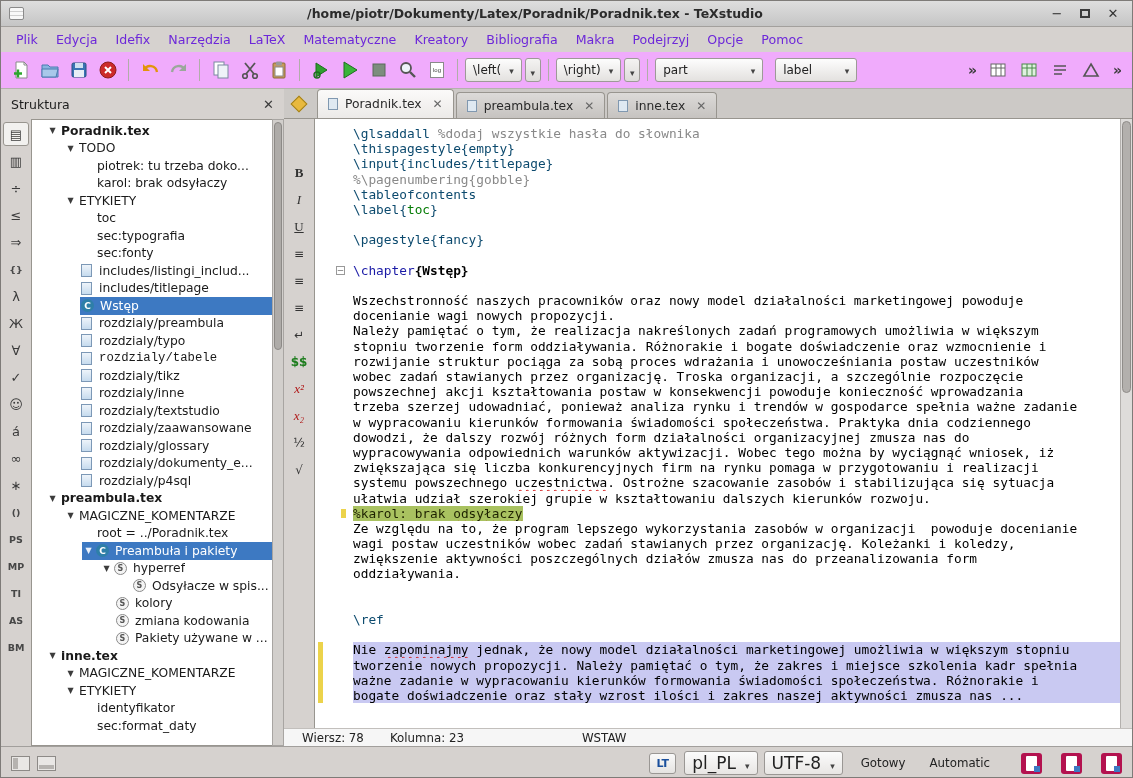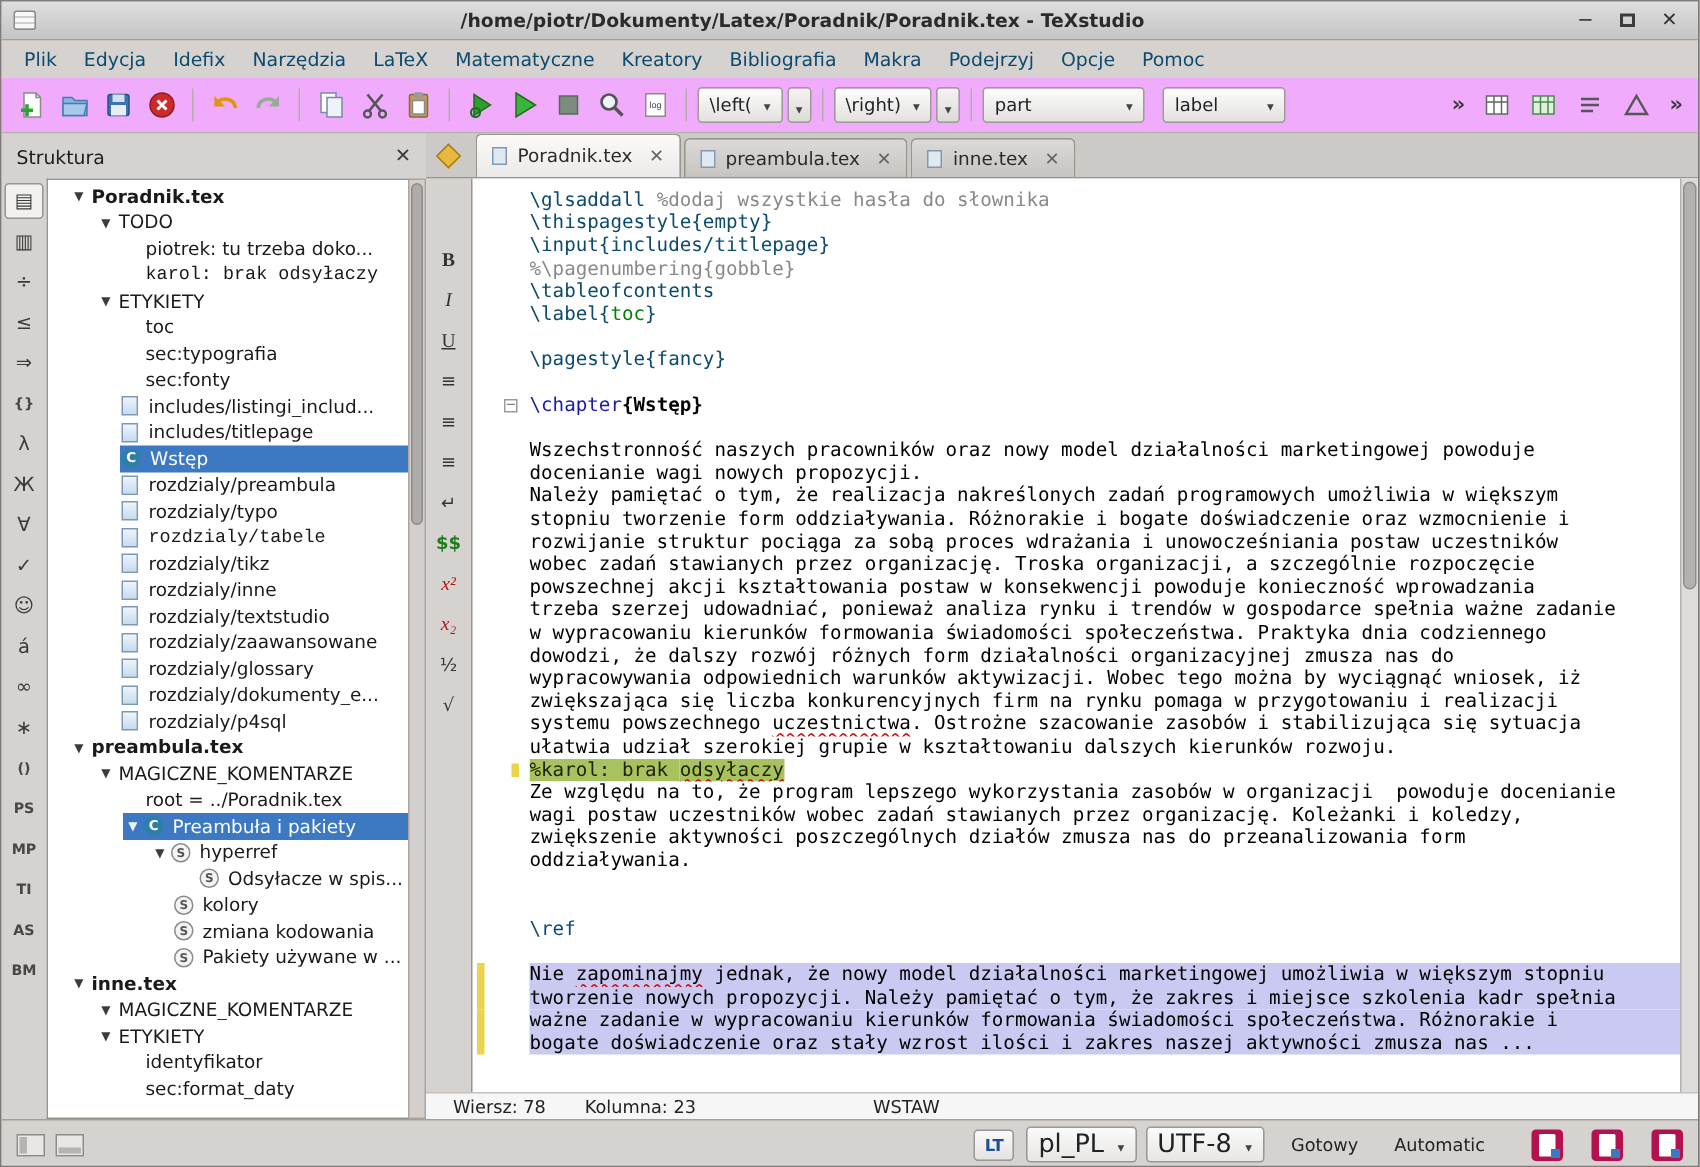--- a/index.html
+++ b/index.html
@@ -8,21 +8,21 @@
 
   
   .titlebar{height:26px;background:linear-gradient(#dedede,#c5c5c5);border-bottom:1px solid #a3a09d;display:flex;align-items:center;padding:0 8px;gap:6px}
   .app-icon{width:15px;height:13px;border:1px solid #8a8a8a;border-radius:2px;background:repeating-linear-gradient(#f8f8f8 0 3px,#cfcfcf 3px 4px)}
   .title{flex:1;text-align:center;font-size:12.5px;font-weight:bold;color:#2b2b2b;white-space:nowrap;overflow:hidden}
   .win-btn{width:22px;text-align:center;font-size:13px;color:#333}
   .max-glyph{display:inline-block;width:10px;height:9px;border:2px solid #3c3c3c;margin-top:3px}
 
   
   .menubar{height:25px;display:flex;align-items:center;padding:0 6px;background:#d6d2cf}
-  .menu-item{padding:3px 9px;font-size:12.6px;color:#0c4a6e;white-space:nowrap}
+  .menu-item{padding:3px 9px;font-size:12.6px;color:#6d28d9;white-space:nowrap}
 
   
   .toolbar{height:37px;display:flex;align-items:center;padding:0 6px;background:#f0abfc;border-bottom:1px solid #b5b1ae;gap:2px}
   .tb-btn{width:27px;height:27px;display:flex;align-items:center;justify-content:center;border-radius:3px;flex:none}
   .tb-sep{width:1px;height:22px;background:#b1ada9;margin:0 5px;flex:none}
   .tb-combo{height:24px;background:linear-gradient(#fdfdfd,#e3e1df);border:1px solid #9d9a97;border-radius:3px;display:flex;align-items:center;font-size:12px;color:#222;padding:0 7px;gap:8px;white-space:nowrap;flex:none}
   .arr::after{content:"▾";font-size:9px;color:#444}
   .tb-arrowbtn{width:16px;height:24px;border:1px solid #9d9a97;border-radius:3px;background:linear-gradient(#f4f3f2,#dddbd9);display:flex;align-items:center;justify-content:center;margin-left:1px;flex:none}
   .chev{font-size:14px;font-weight:bold;color:#3a3a3a;padding:0 4px}
   .tb-right{margin-left:auto;display:flex;align-items:center;gap:4px}
@@ -321,21 +321,21 @@
               <div class="row-inner">
                 <span class="expander">▼</span>
                 <span class="t-label">TODO</span>
               </div>
             </div>
             <div class="tree-row" style="padding-left: 63px;">
               <div class="row-inner">
                 <span class="t-label">piotrek: tu trzeba doko...</span>
               </div>
             </div>
-            <div class="tree-row" style="padding-left: 63px; font-family: Liberation Mono, monospace;">
+            <div class="tree-row" style="padding-left: 63px;">
               <div class="row-inner">
                 <span class="t-label">karol: brak odsyłaczy</span>
               </div>
             </div>
             <div class="tree-row" style="padding-left: 32px;">
               <div class="row-inner">
                 <span class="expander">▼</span>
                 <span class="t-label">ETYKIETY</span>
               </div>
             </div>

